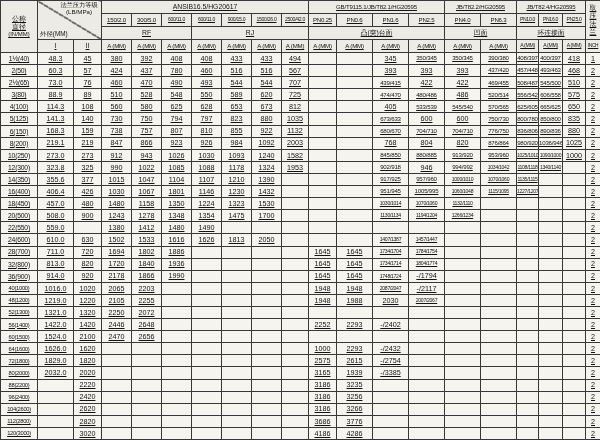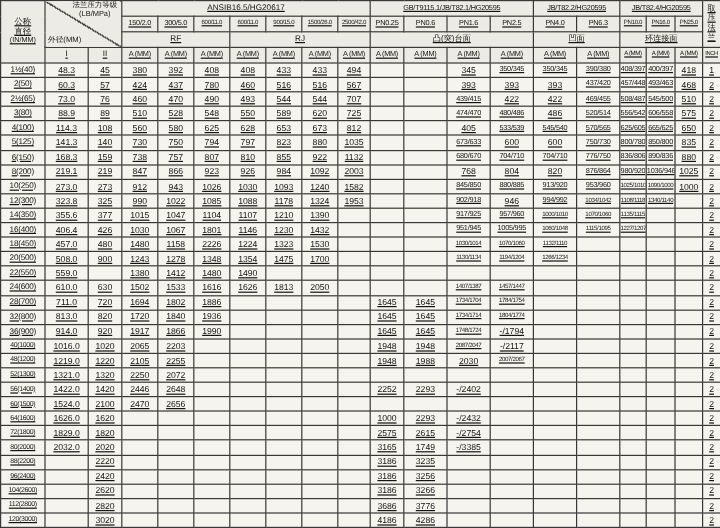--- a/index.html
+++ b/index.html
@@ -379,21 +379,21 @@
           <td></td>
           <td></td>
           <td>2</td>
         </tr>
         <tr>
           <td class="lbl">18(450)</td>
           <td>457.0</td>
           <td>480</td>
           <td>1480</td>
           <td>1158</td>
-          <td>2226</td>
+          <td>1350</td>
           <td>1224</td>
           <td>1323</td>
           <td>1530</td>
           <td></td>
           <td></td>
           <td></td>
           <td class="xs">1030/1014</td>
           <td class="xs">1070/1060</td>
           <td class="xs">1132/1110</td>
           <td></td>
@@ -509,21 +509,21 @@
           <td></td>
           <td></td>
           <td></td>
           <td></td>
           <td>2</td>
         </tr>
         <tr>
           <td class="lbl">36(900)</td>
           <td>914.0</td>
           <td>920</td>
-          <td>1917</td>
+          <td>2178</td>
           <td>1866</td>
           <td>1990</td>
           <td></td>
           <td></td>
           <td></td>
           <td></td>
           <td>1645</td>
           <td>1645</td>
           <td class="xs">1748/1724</td>
           <td>-/1794</td>
@@ -693,21 +693,21 @@
           <td>2032.0</td>
           <td>2020</td>
           <td></td>
           <td></td>
           <td></td>
           <td></td>
           <td></td>
           <td></td>
           <td></td>
           <td>3165</td>
-          <td>1749</td>
+          <td>1939</td>
           <td>-/3385</td>
           <td></td>
           <td></td>
           <td></td>
           <td></td>
           <td></td>
           <td></td>
           <td>2</td>
         </tr>
         <tr>

